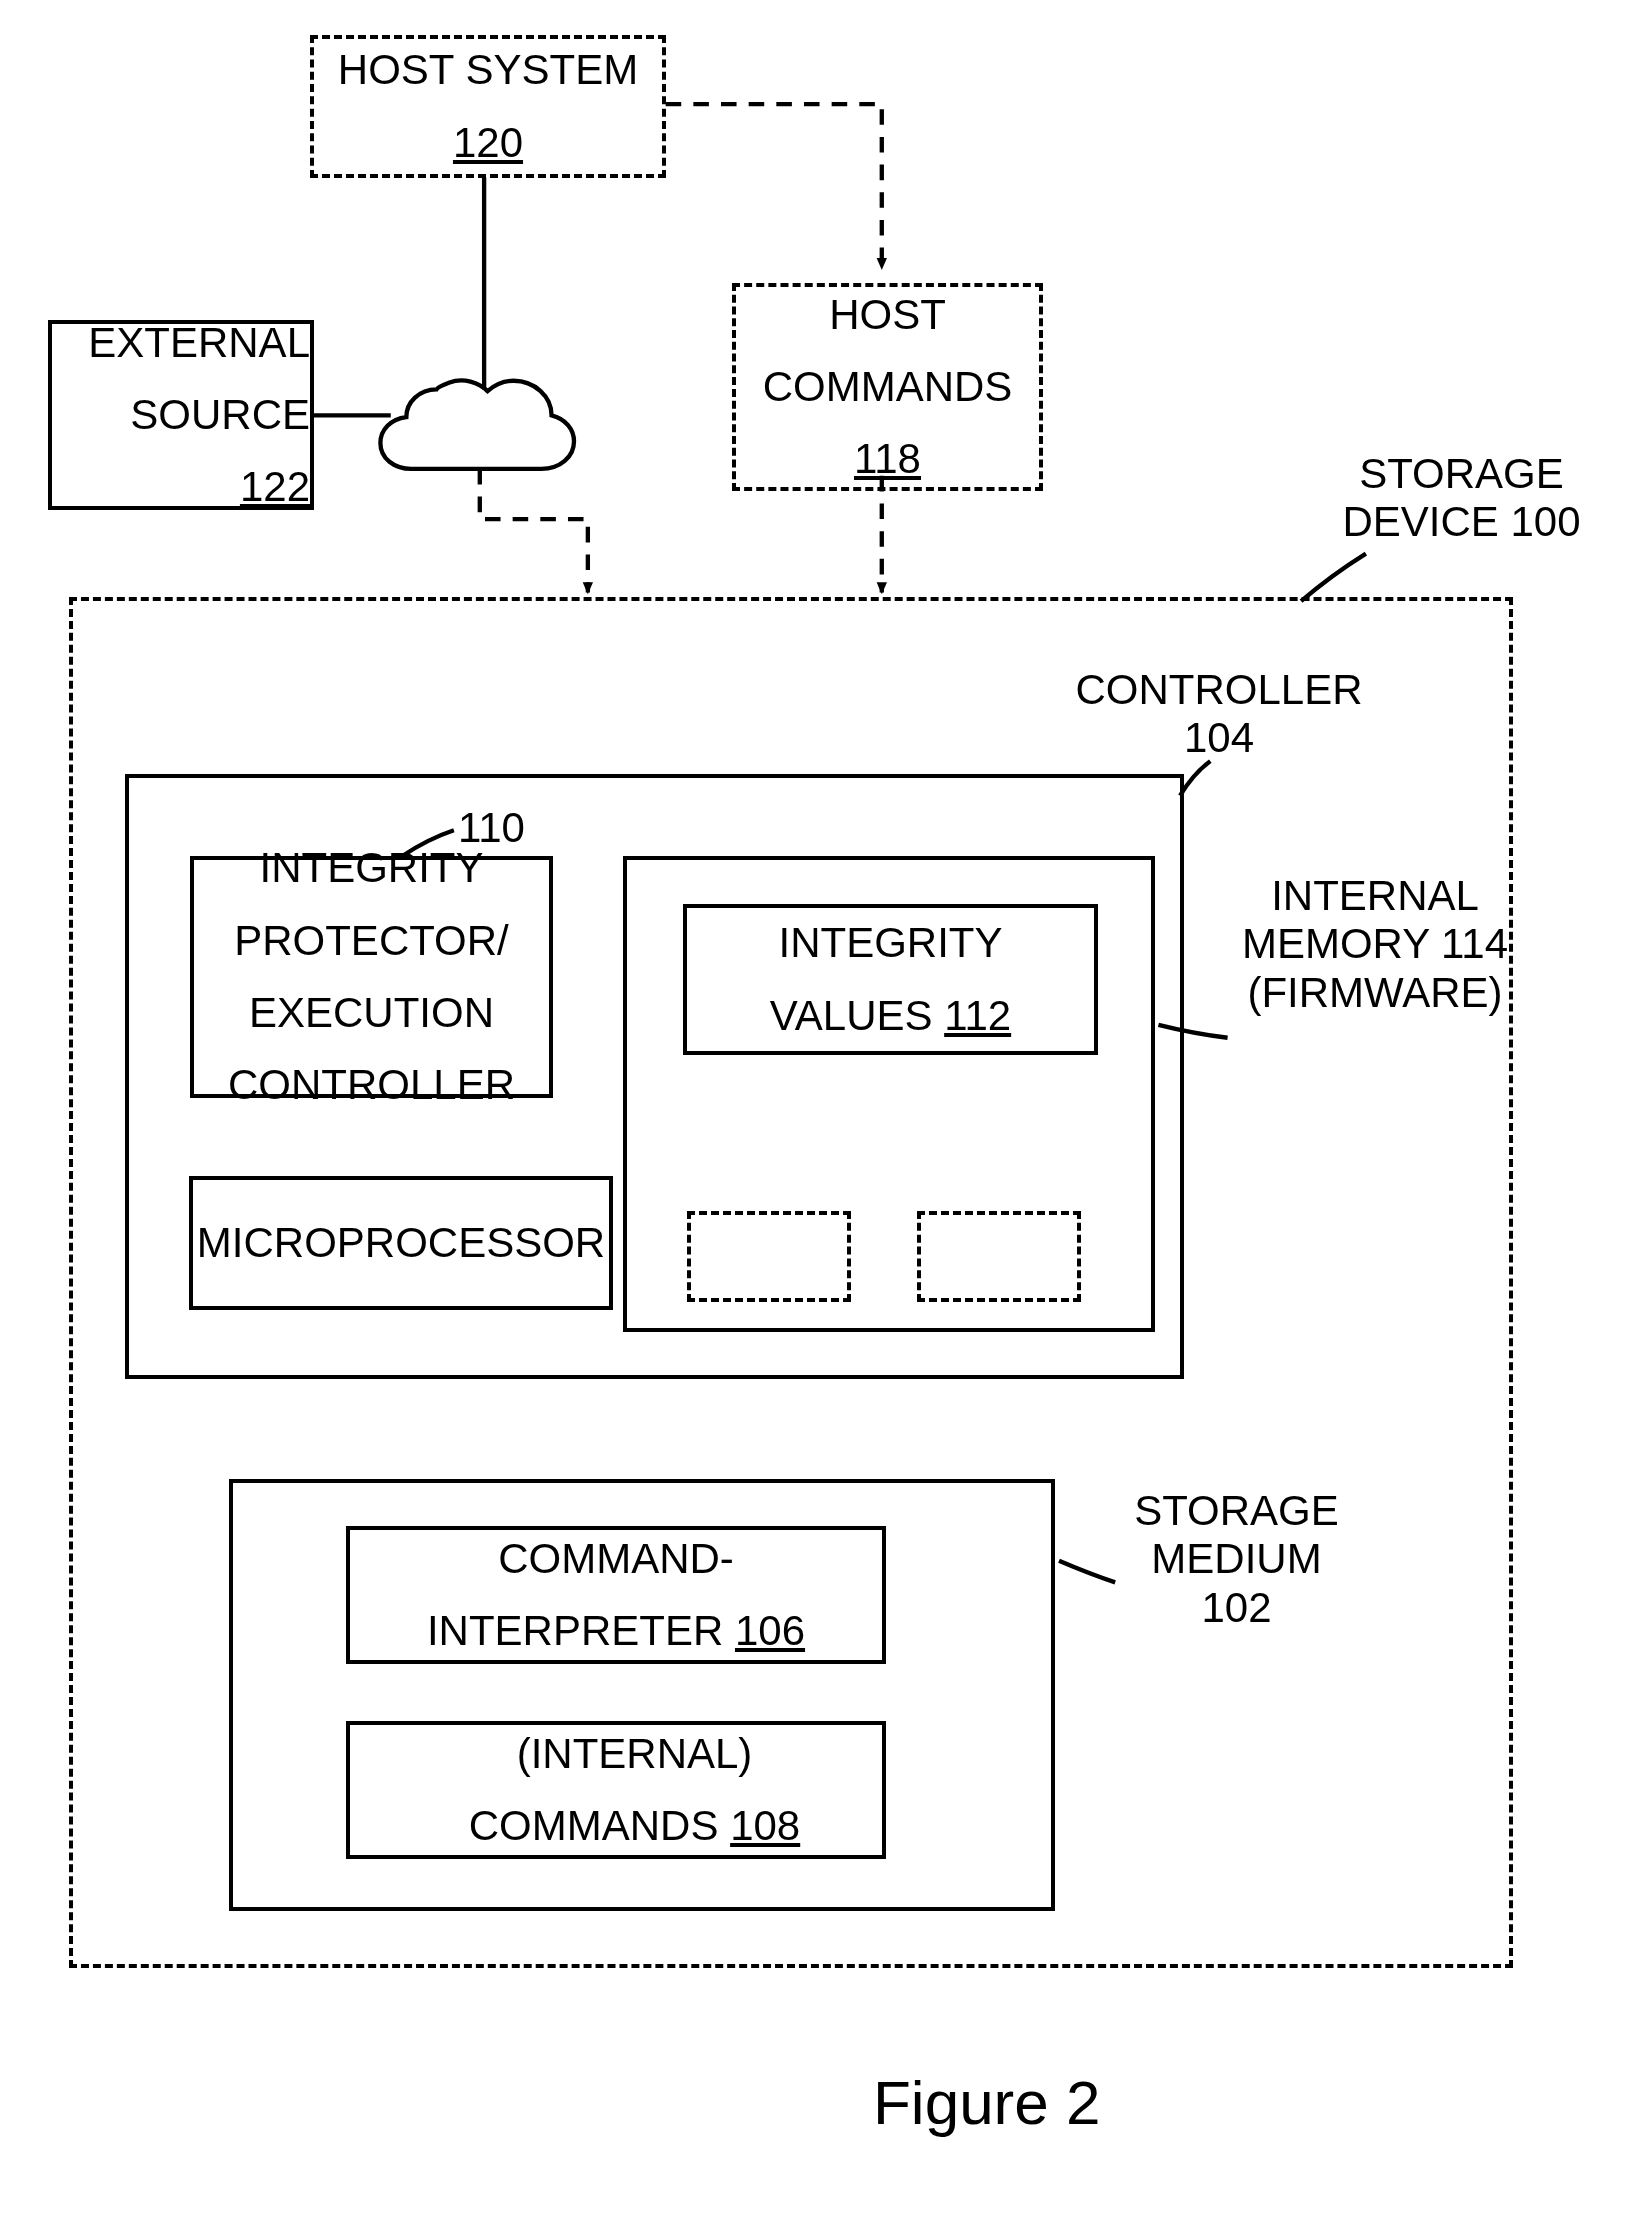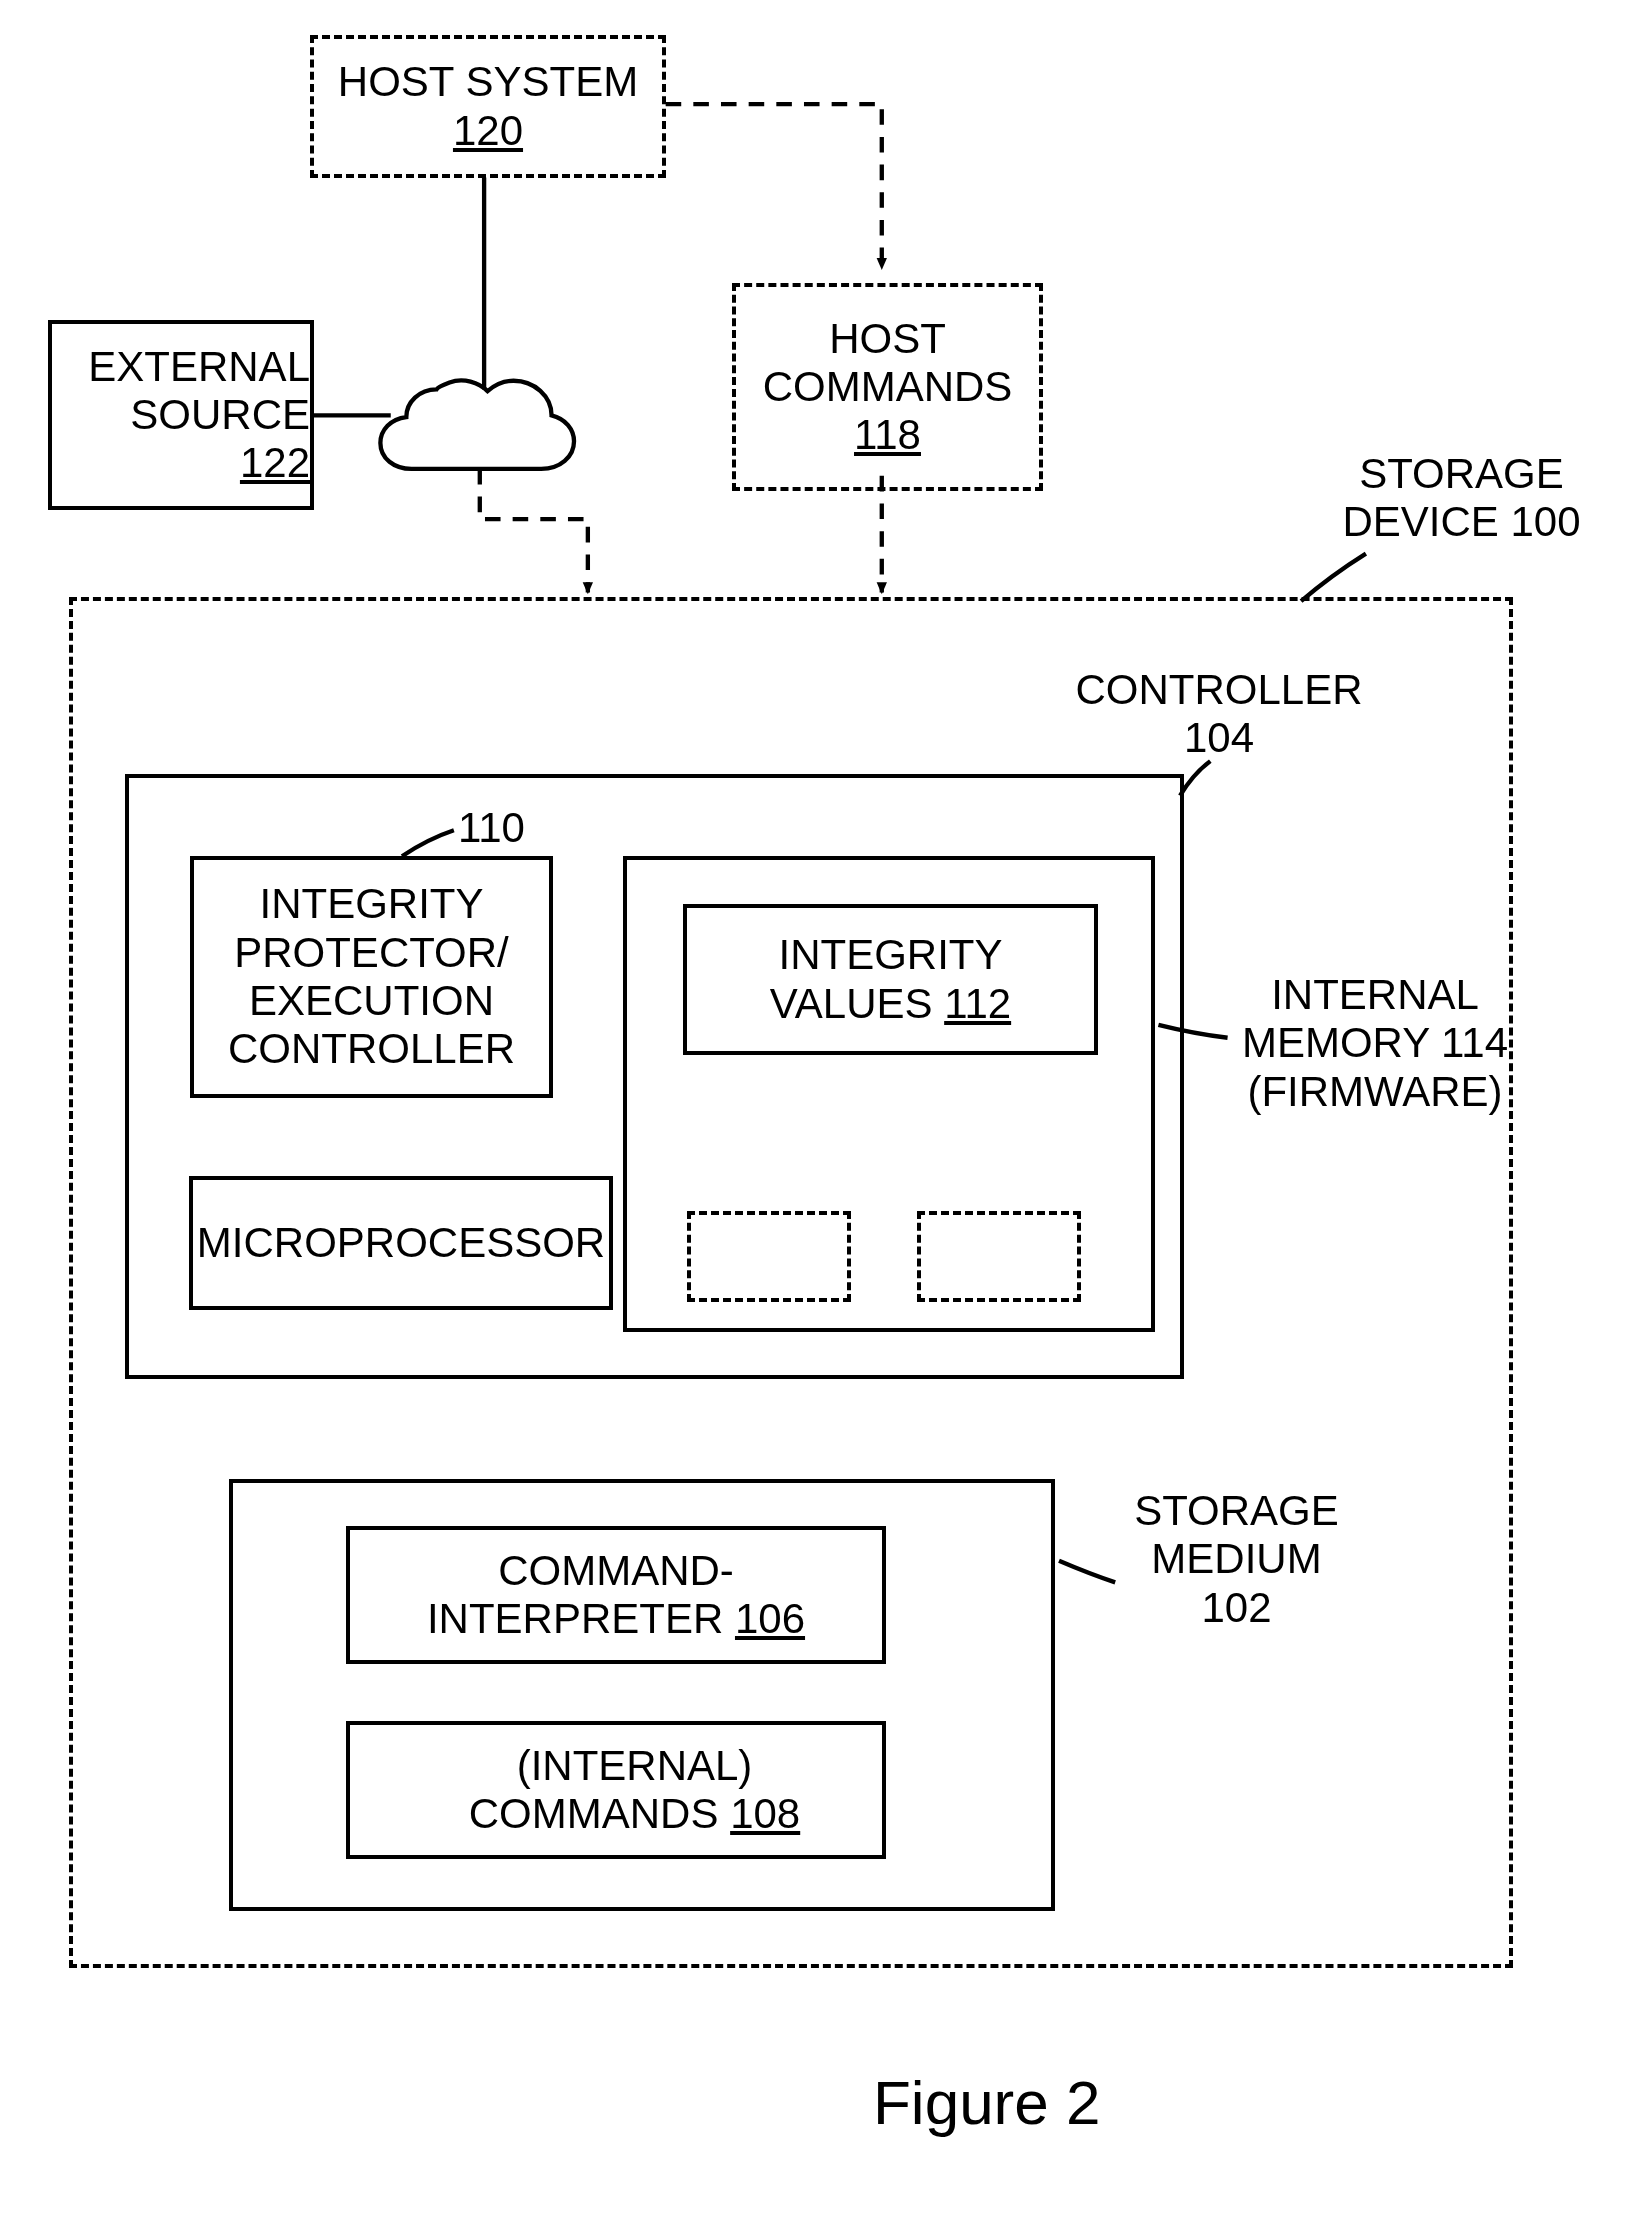--- a/index.html
+++ b/index.html
@@ -17,20 +17,21 @@
   .box {
     position: absolute;
     border: 4.3px solid #000;
     box-sizing: border-box;
     background: #fff;
     text-align: center;
     display: flex;
     flex-direction: column;
     justify-content: center;
     align-items: center;
+    gap: 24px;
   }
   .dashed {
     border: 4.3px dashed #000;
   }
   .label {
     font-size: 42px;
     line-height: 1.15;
   }
   .ref {
     text-decoration: underline;
@@ -105,21 +106,21 @@
 
   <div class="box" style="left:623px; top:856px; width:532px; height:476px; background:transparent;"></div>
 
   <div class="box" style="left:683px; top:904px; width:415px; height:151px;">
     <div class="label">INTEGRITY</div>
     <div class="label">
       <span>VALUES </span><span class="ref" style="display:inline;">112</span>
     </div>
   </div>
 
-  <div class="floating" style="left:1228px; top:971px; width:294px;">
+  <div class="floating" style="left:1228px; top:872px; width:294px;">
     <div>INTERNAL</div>
     <div>MEMORY 114</div>
     <div>(FIRMWARE)</div>
   </div>
 
   <div class="box dashed" style="left:687px; top:1211px; width:164px; height:91px;"></div>
   <div class="box dashed" style="left:917px; top:1211px; width:164px; height:91px;"></div>
 
   <div class="box" style="left:173px; top:1176px; width:424px; height:134px;margin-left:16px;">
     <div class="label">MICROPROCESSOR</div>

